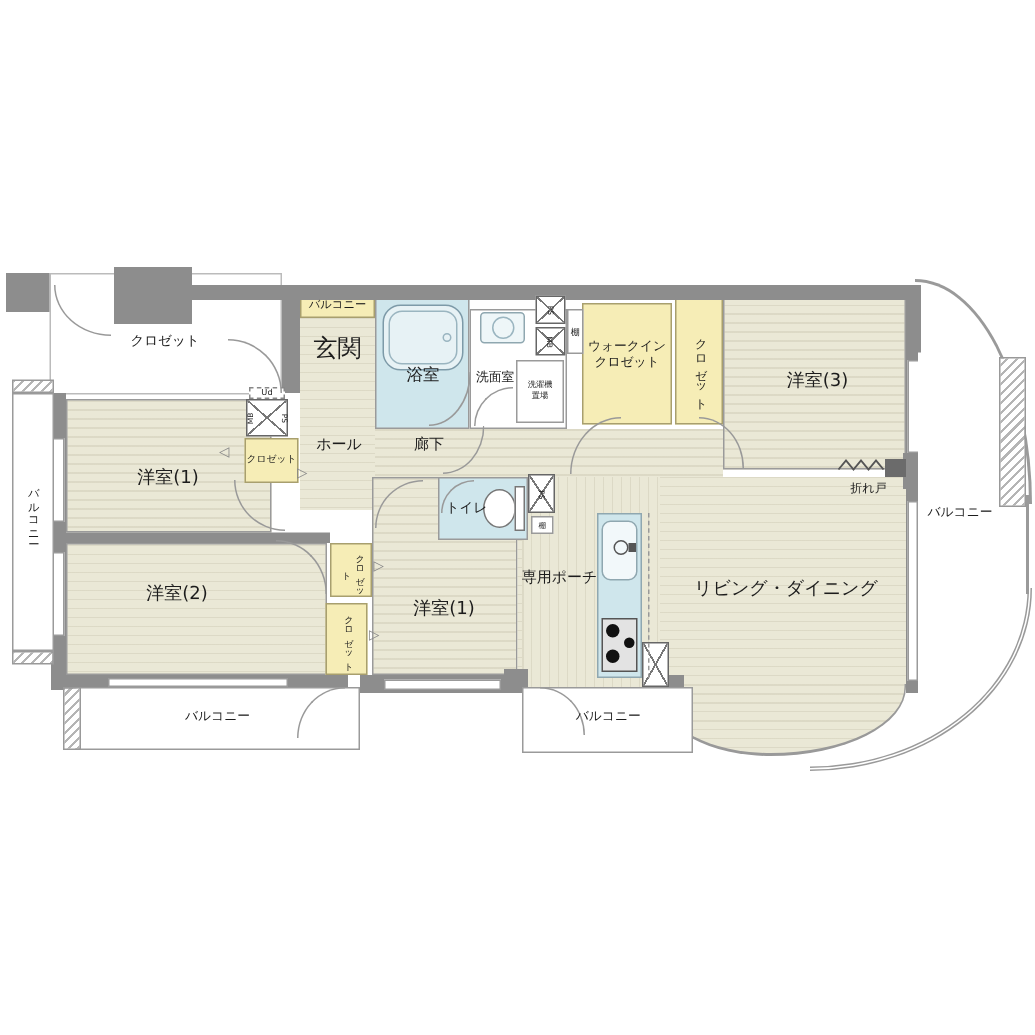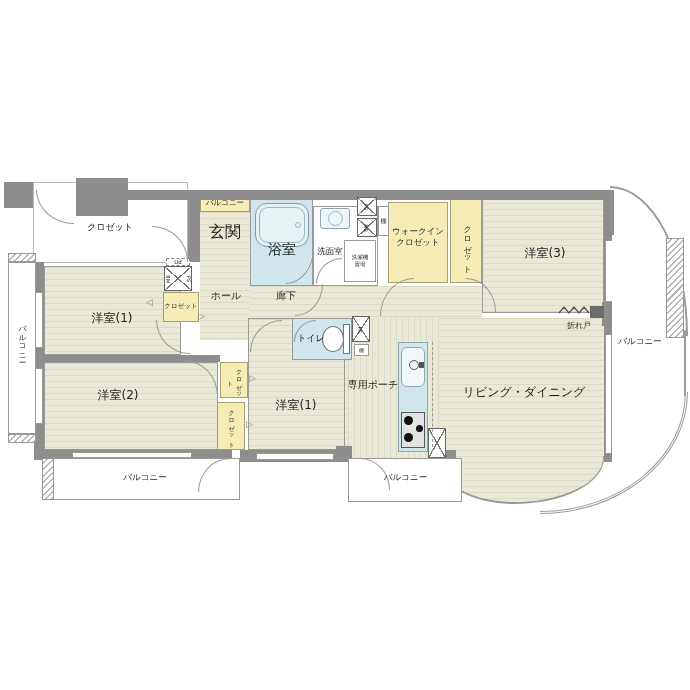--- a/index.html
+++ b/index.html
@@ -163,21 +163,21 @@
   <div class="arc tr" style="left:360px;top:458px;width:30px;height:32px;"></div>
 
   <div class="tri" style="left:146px;top:298px;">◁</div>
   <div class="tri" style="left:198px;top:312px;">▷</div>
   <div class="tri" style="left:249px;top:374px;">▷</div>
   <div class="tri" style="left:246px;top:420px;">▷</div>
 
   <div class="lbl" style="left:70px;top:221px;width:80px;height:13px;font-size:9px;">クロゼット</div>
   <div class="lbl" style="left:200px;top:196px;width:50px;height:14px;font-size:7.5px;">バルコニー</div>
   <div class="lbl" style="left:202px;top:226px;width:46px;height:13px;font-size:16px;">玄関</div>
-  <div class="lbl" style="left:262px;top:243px;width:40px;height:13px;font-size:14px;text-align:center;">浴室</div>
+  <div class="lbl" style="left:262px;top:243px;width:40px;height:13px;font-size:11px;text-align:center;">浴室</div>
   <div class="lbl" style="left:312px;top:246px;width:36px;height:12px;font-size:8.5px;">洗面室</div>
   <div class="lbl" style="left:388px;top:224px;width:60px;height:26px;font-size:8.5px;flex-direction:column;line-height:1.35;">
     <span>ウォークイン</span>
     <span>クロゼット</span>
   </div>
   <div class="lbl vtext" style="left:458px;top:215px;width:16px;height:60px;font-size:8px;">クロゼット</div>
   <div class="lbl" style="left:490px;top:246px;width:110px;height:15px;font-size:12px;">洋室(3)</div>
   <div class="lbl" style="left:70px;top:311px;width:84px;height:15px;font-size:12px;">洋室(1)</div>
   <div class="lbl" style="left:163px;top:300px;width:36px;height:12px;font-size:6.5px;">クロゼット</div>
   <div class="lbl" style="left:200px;top:290px;width:52px;height:12px;font-size:10px;font-family:Liberation Serif, serif;">ホール</div>

